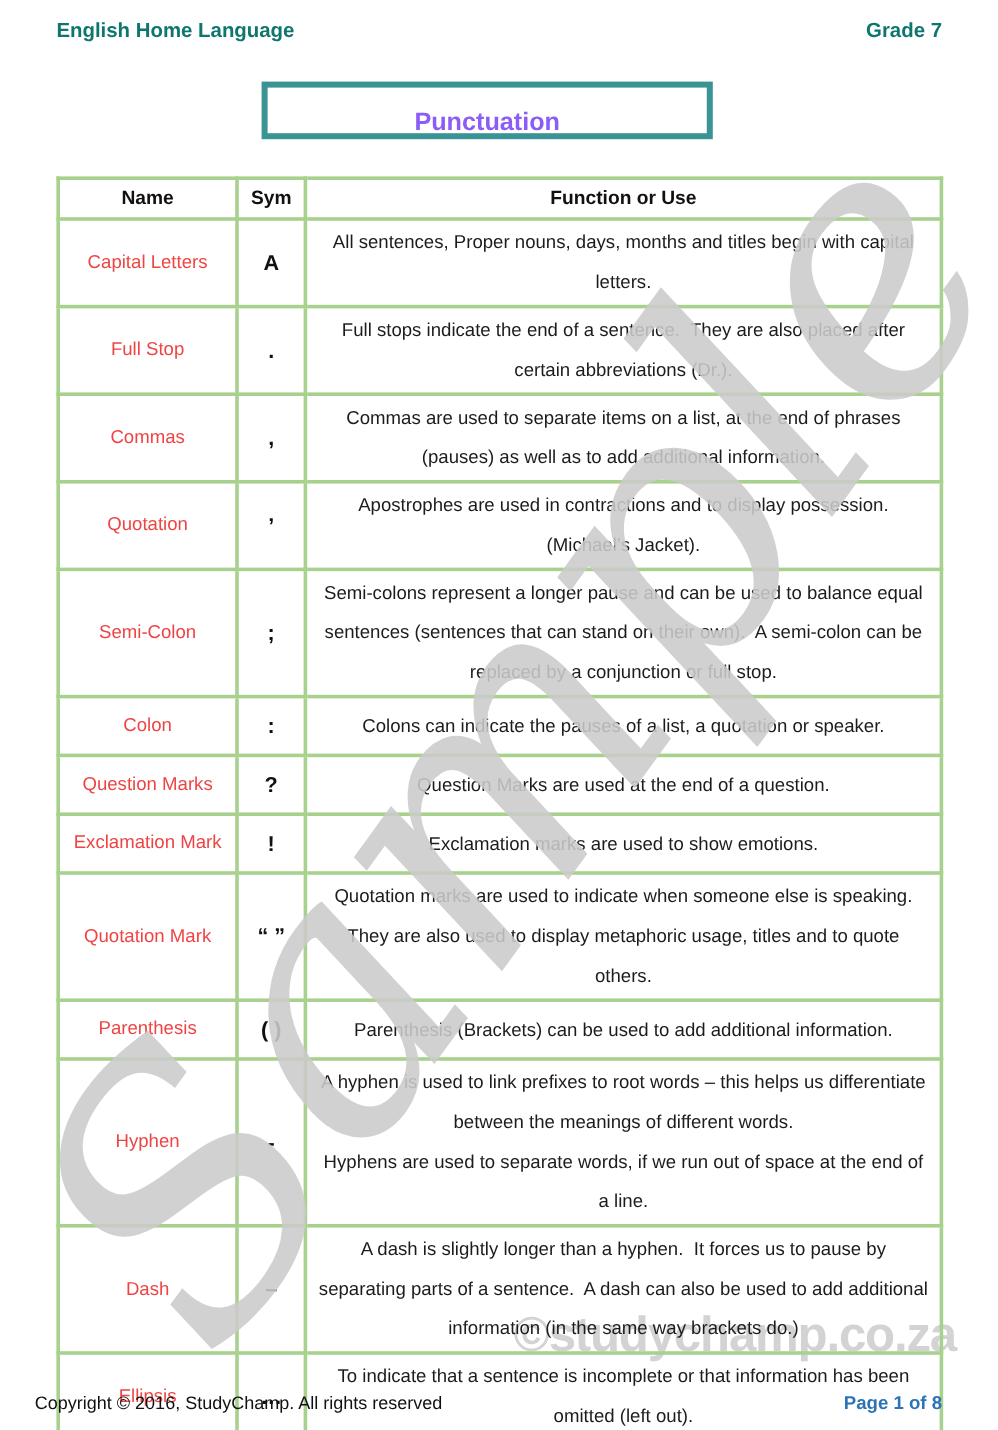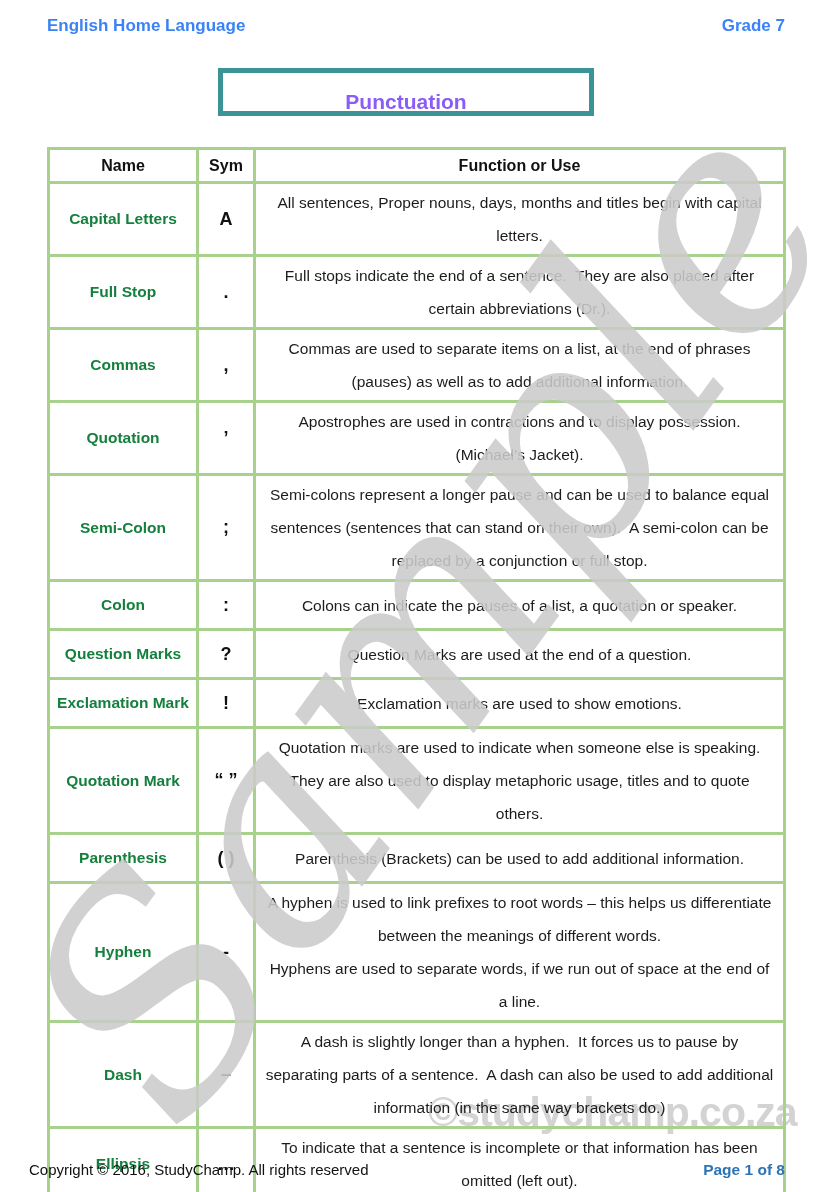--- a/index.html
+++ b/index.html
@@ -17,21 +17,21 @@
     position:absolute;left:430px;top:618px;z-index:3;
     transform:translate(-50%,-50%) rotate(-54deg);
     font-family:"DejaVu Serif",serif;font-style:italic;font-weight:normal;
     font-size:300px;color:rgba(203,203,203,0.88);
     white-space:nowrap;pointer-events:none;line-height:1;
   }
 
   .top-header{
     position:absolute;left:47px;right:47px;top:16px;
     display:flex;justify-content:space-between;align-items:center;
-    font-weight:bold;font-size:17px;color:#3b82f6;
+    font-weight:bold;font-size:17px;color:#0f766e;
   }
   .title-box{
     position:absolute;left:218px;top:68px;width:376px;height:48px;
     box-sizing:border-box;border:5px solid #3a9394;background:#ffffff;
     display:flex;align-items:center;justify-content:center;
   }
   .title-box .title-text{font-size:21px;font-weight:bold;color:#8b5cf6;margin-top:20px;}
 
   table.punct{
     position:absolute;left:47px;top:147px;width:739px;
@@ -39,21 +39,21 @@
   }
   table.punct th, table.punct td{
     border:3px solid #a9d18e;background:transparent;vertical-align:middle;
   }
   table.punct th{
     height:29px;font-size:16px;font-weight:bold;text-align:center;padding:1px 2px;color:#111;margin-left:43px;
   }
   col.c-name{width:149px;}
   col.c-sym{width:57px;}
   td.name{
-    text-align:center;font-weight:bold;font-size:15.5px;padding:14px 1px;color:#15803d;
+    text-align:center;font-weight:normal;font-size:15.5px;padding:14px 1px;color:#ef4444;
   }
   td.sym{
     text-align:center;font-weight:bold;font-size:18px;padding:2px 0;color:#111;
   }
   td.func{
     font-size:15.5px;line-height:33px;padding:2px 8px;text-align:center;
     white-space:pre-wrap;color:#1c1c1c;
   }
 
   .footer{

